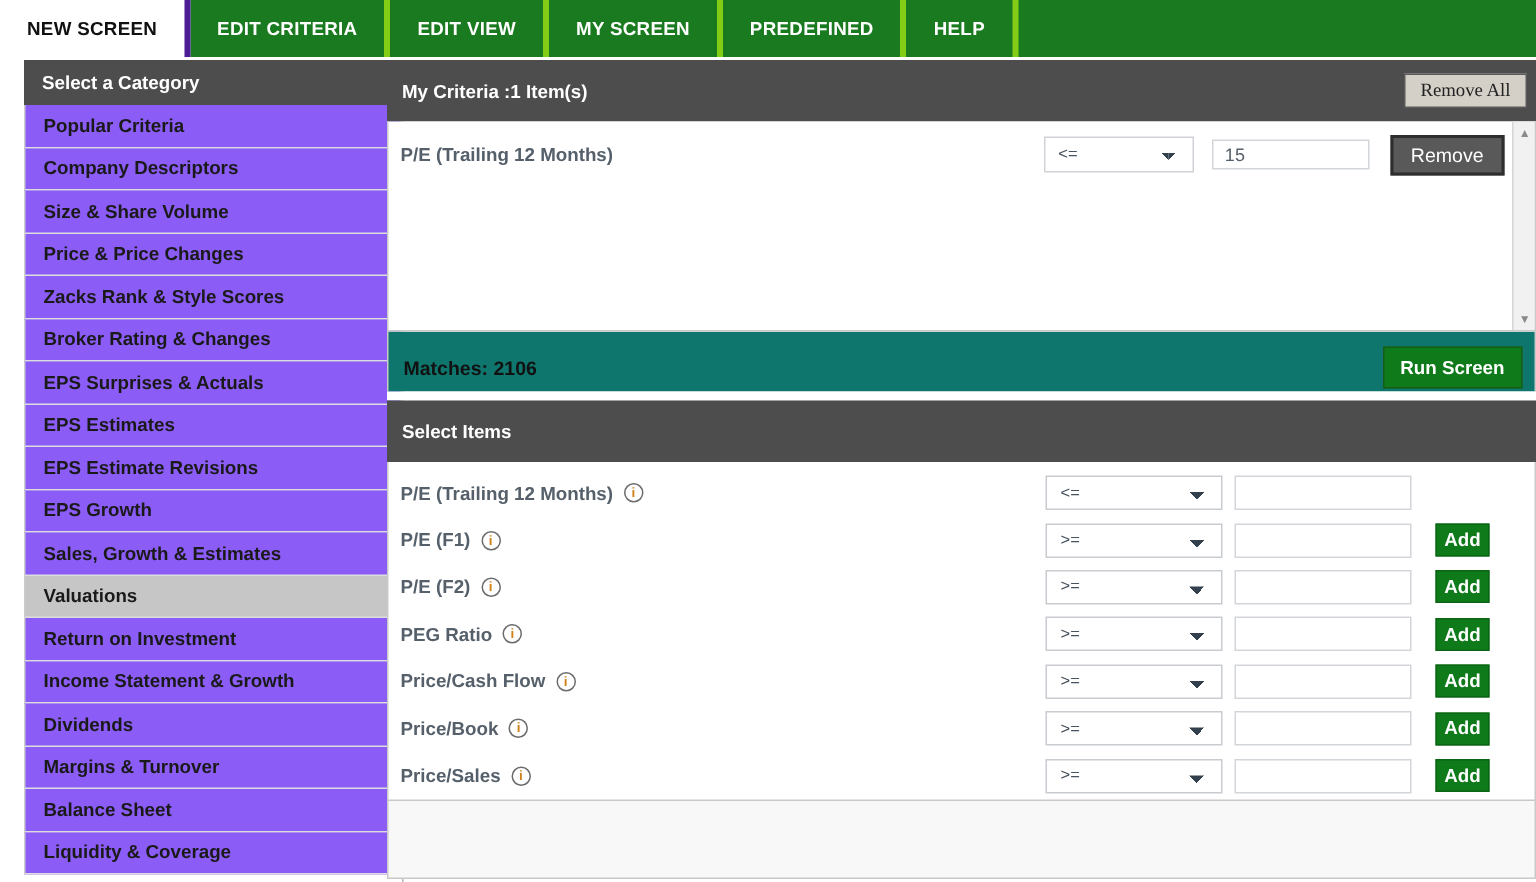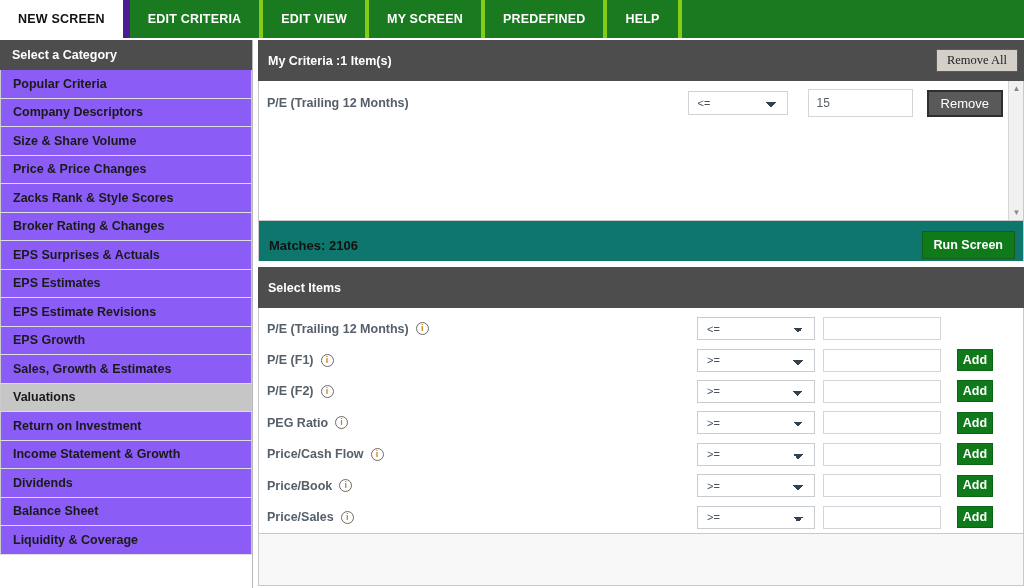--- a/index.html
+++ b/index.html
@@ -21,27 +21,27 @@
     display: flex; align-items: center; justify-content: center;
     padding: 0 18px;
     font-size: 12.5px; font-weight: bold; letter-spacing: .2px;
     color: #ffffff;
     border-right: 4px solid #84cc16;
     cursor: pointer;
     white-space: nowrap;
   }
   .tab.active {
     background: #ffffff; color: #111111;
-    border-right: 7px solid #4c1d95;
+    border-right: 4px solid #4c1d95;
   }
   .tabfill { flex: 1 1 auto; }
 
   
   .sidebar {
-    position: absolute; left: 0; top: 40px; width: 253px; height: 548px;
+    position: absolute; left: 16px; top: 40px; width: 253px; height: 548px;
     background: #ffffff;
     border-right: 1px solid #b8b8b8;
     overflow: hidden;
   }
   .sidebar-head {
     height: 30px; background: #4d4d4d; color: #ffffff;
     display: flex; align-items: center; padding-left: 12px;
     font-size: 12.5px; font-weight: bold;
   }
   .cat {
@@ -202,21 +202,21 @@
     -webkit-appearance: none; appearance: none;
     background-image:
       linear-gradient(45deg, transparent 50%, #33414e 50%),
       linear-gradient(135deg, #33414e 50%, transparent 50%);
     background-position: calc(100% - 16px) 10px, calc(100% - 11px) 10px;
     background-size: 5px 5px, 5px 5px;
     background-repeat: no-repeat;
     cursor: pointer;
   }
   .crit-input {
-    width: 105px; height: 28px; margin-left: 20px;
+    width: 105px; height: 20px; margin-left: 12px;
     border: 1px solid #d2d6da; background: #ffffff;
     font-size: 12px; color: #55606b; padding-left: 8px;
     font-family: "Liberation Sans", sans-serif;
   }
 </style>
 </head>
 <body>
 
 <div class="tabbar">
   <div id="tabs-host" style="display:flex;align-items:stretch;">
@@ -241,20 +241,21 @@
       <div class="cat">Broker Rating &amp; Changes</div>
       <div class="cat">EPS Surprises &amp; Actuals</div>
       <div class="cat">EPS Estimates</div>
       <div class="cat">EPS Estimate Revisions</div>
       <div class="cat">EPS Growth</div>
       <div class="cat">Sales, Growth &amp; Estimates</div>
       <div class="cat selected">Valuations</div>
       <div class="cat">Return on Investment</div>
       <div class="cat">Income Statement &amp; Growth</div>
       <div class="cat">Dividends</div>
+      <div class="cat">Margins &amp; Turnover</div>
       <div class="cat">Balance Sheet</div>
       <div class="cat">Liquidity &amp; Coverage</div>
     </div>
 </div>
 
 <div class="main">
 
   <div class="panel-head">
     <span>My Criteria :1 Item(s)</span>
     <button class="btn-removeall">Remove All</button>

